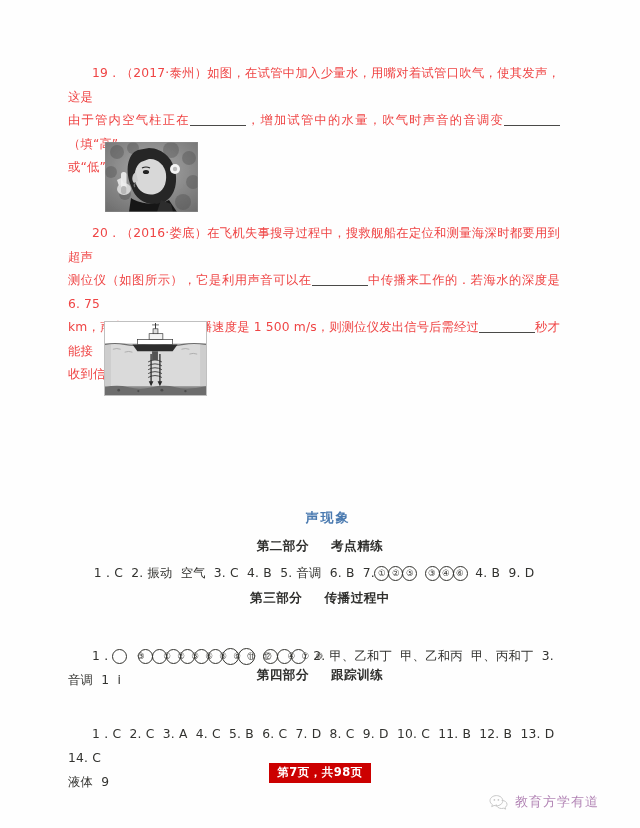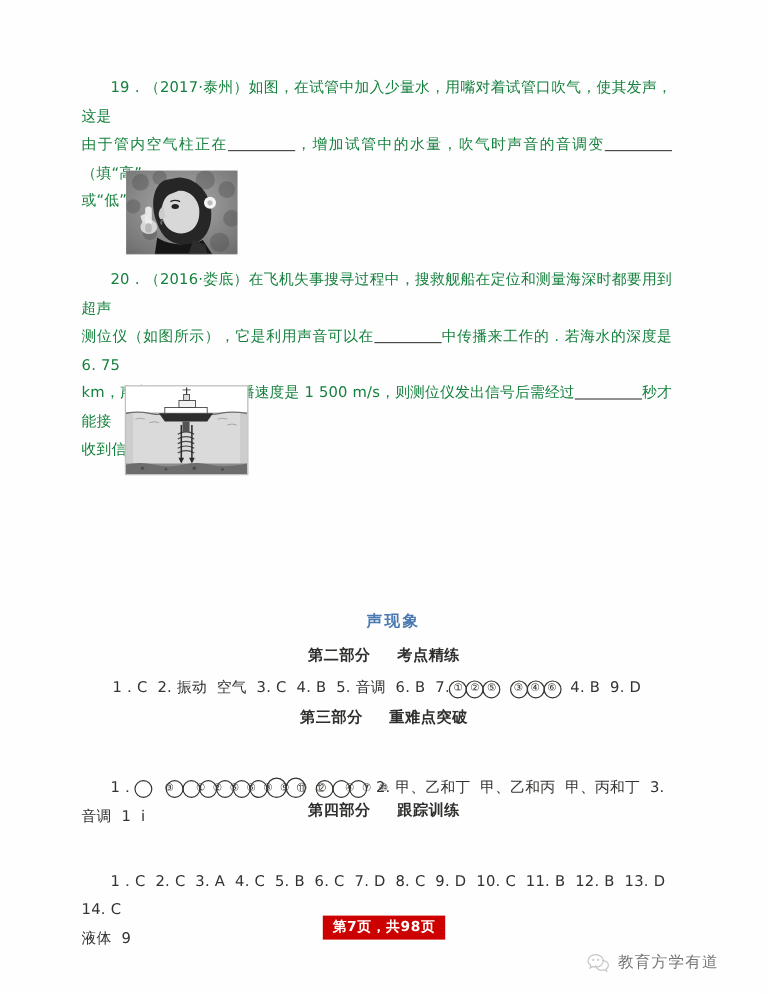--- a/index.html
+++ b/index.html
@@ -22,21 +22,21 @@
     height: 828px;
     background: #fefefe;
   }
   
   .qblock {
     position: absolute;
     left: 68px;
     width: 492px;
     font-size: 12.3px;
     line-height: 23.5px;
-    color: #15803d;
+    color: #ef4444;
     letter-spacing: 0.15px;
     text-align: justify;
   }
   #q19 { top: 62px; }
   #q20 { top: 222px; }
   .qline { white-space: pre-wrap; }
   .qline.indent { text-indent: 24px; }
   .blank {
     display: inline-block;
     border-bottom: 1px solid #4a4a48;
@@ -139,21 +139,21 @@
   #wechat-mark {
     position: absolute;
     left: 489px; top: 793px;
     display: flex;
     align-items: center;
     gap: 7px;
     opacity: 0.55;
   }
   #wechat-mark .wx-label {
     font-size: 13px;
-    color: #000000;
+    color: #701a75;
     letter-spacing: 1px;
   }
   .wx-icon { width: 19px; height: 17px; }
 </style>
 </head>
 <body>
 
 <div class="page">
 
   <div class="qblock" id="q19">
@@ -269,21 +269,21 @@
     </svg>
   </div>
 
   <div class="ans-title">声现象</div>
 
   <div class="part-head" id="part2-head"><span>第二部分</span><span class="gap"></span><span>考点精练</span></div>
   <div class="ans-body" id="ans-part2">
     <div class="ans-line"><span>1．C  2. 振动  空气  3. C  4. B  5. 音调  6. B  7.</span><span class="circ">①</span><span class="circ">②</span><span class="circ">⑤</span>&nbsp;&nbsp;<span class="circ">③</span><span class="circ">④</span><span class="circ">⑥</span><span>  4. B  9. D</span></div>
   </div>
 
-  <div class="part-head" id="part3-head"><span>第三部分</span><span class="gap"></span><span>重难点突破</span></div>
+  <div class="part-head" id="part3-head"><span>第三部分</span><span class="gap"></span><span>传播过程中</span></div>
   <div class="ans-body" id="ans-part3">
     <div class="ans-line indent"><span>1．</span><span class="circ">③</span><span>  </span>&nbsp;<span class="circ">①</span><span class="circ">②</span><span class="circ">⑤</span><span class="circ">⑥</span><span class="circ">⑧</span><span class="circ">⑨</span><span class="circ wide">⑪</span><span class="circ wide">⑫</span>&nbsp;&nbsp;<span class="circ">④</span><span class="circ">⑦</span><span class="circ">⑩</span><span>  2. 甲、乙和丁  甲、乙和丙  甲、丙和丁  3.</span></div>
     <div class="ans-line"><span>音调  1  i</span></div>
   </div>
 
   <div class="part-head" id="part4-head"><span>第四部分</span><span class="gap"></span><span>跟踪训练</span></div>
   <div class="ans-body" id="ans-part4">
     <div class="ans-line indent">1．C  2. C  3. A  4. C  5. B  6. C  7. D  8. C  9. D  10. C  11. B  12. B  13. D  14. C</div>
     <div class="ans-line">液体  9</div>
   </div>

